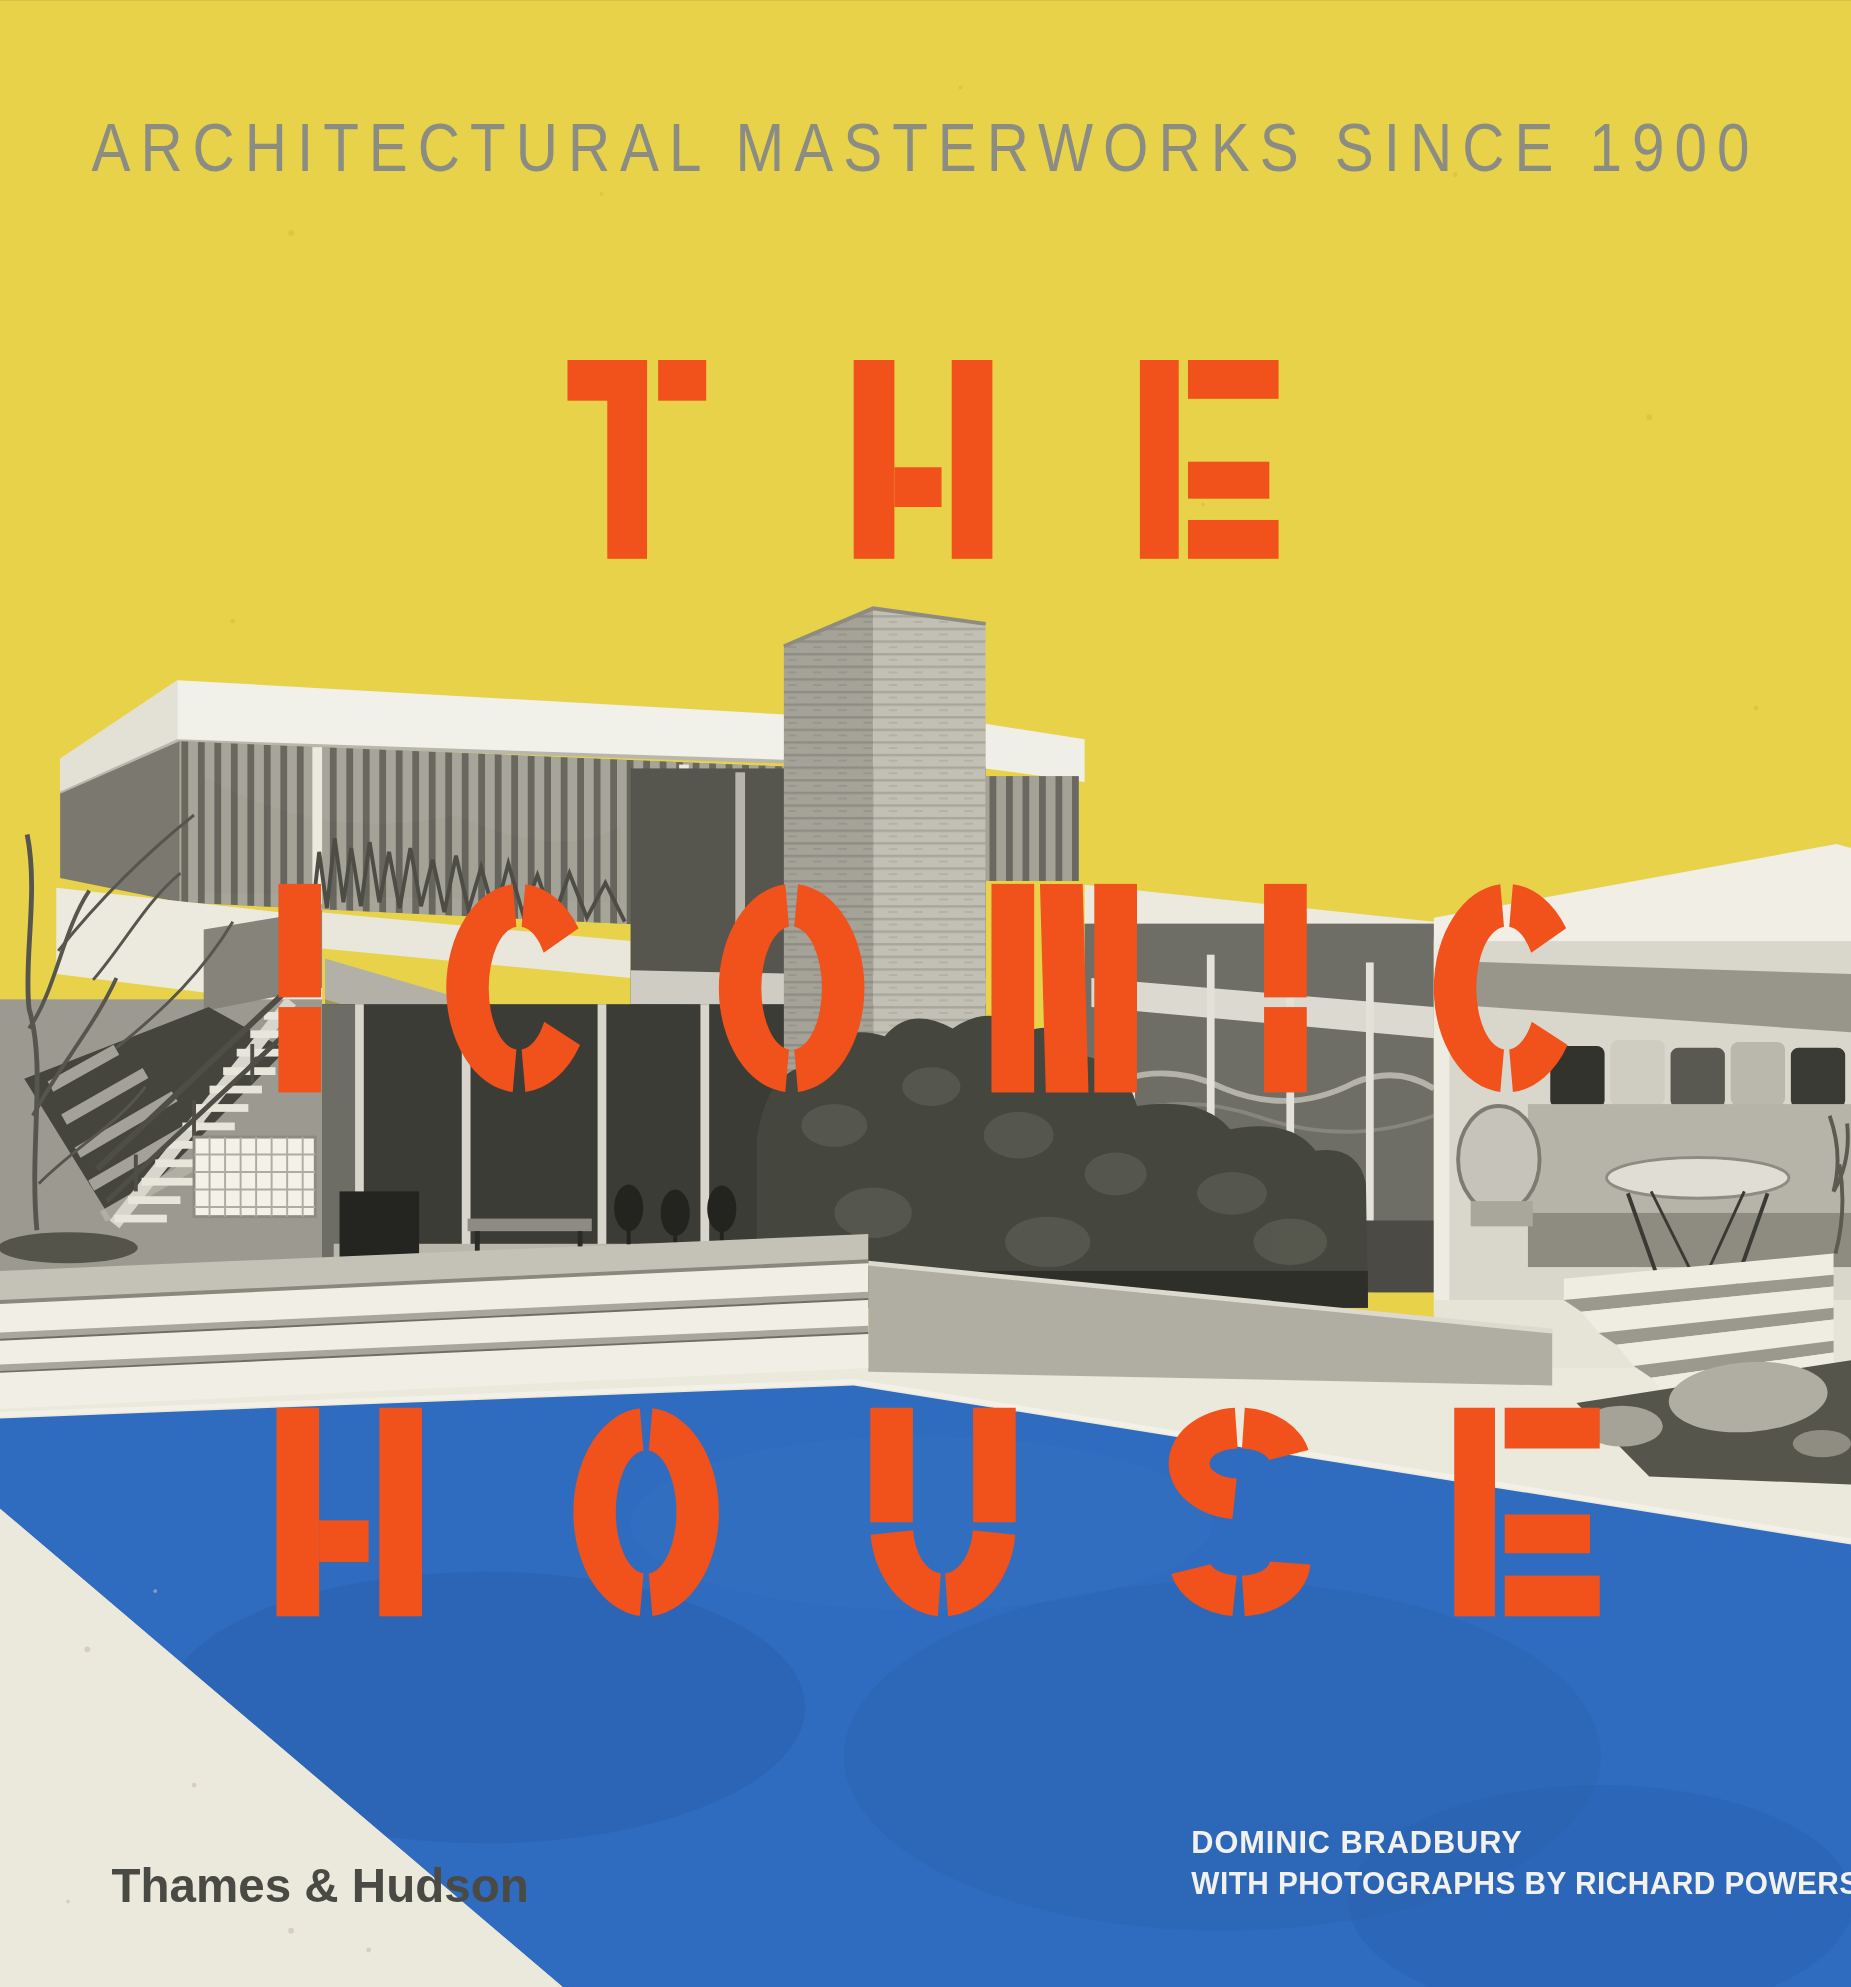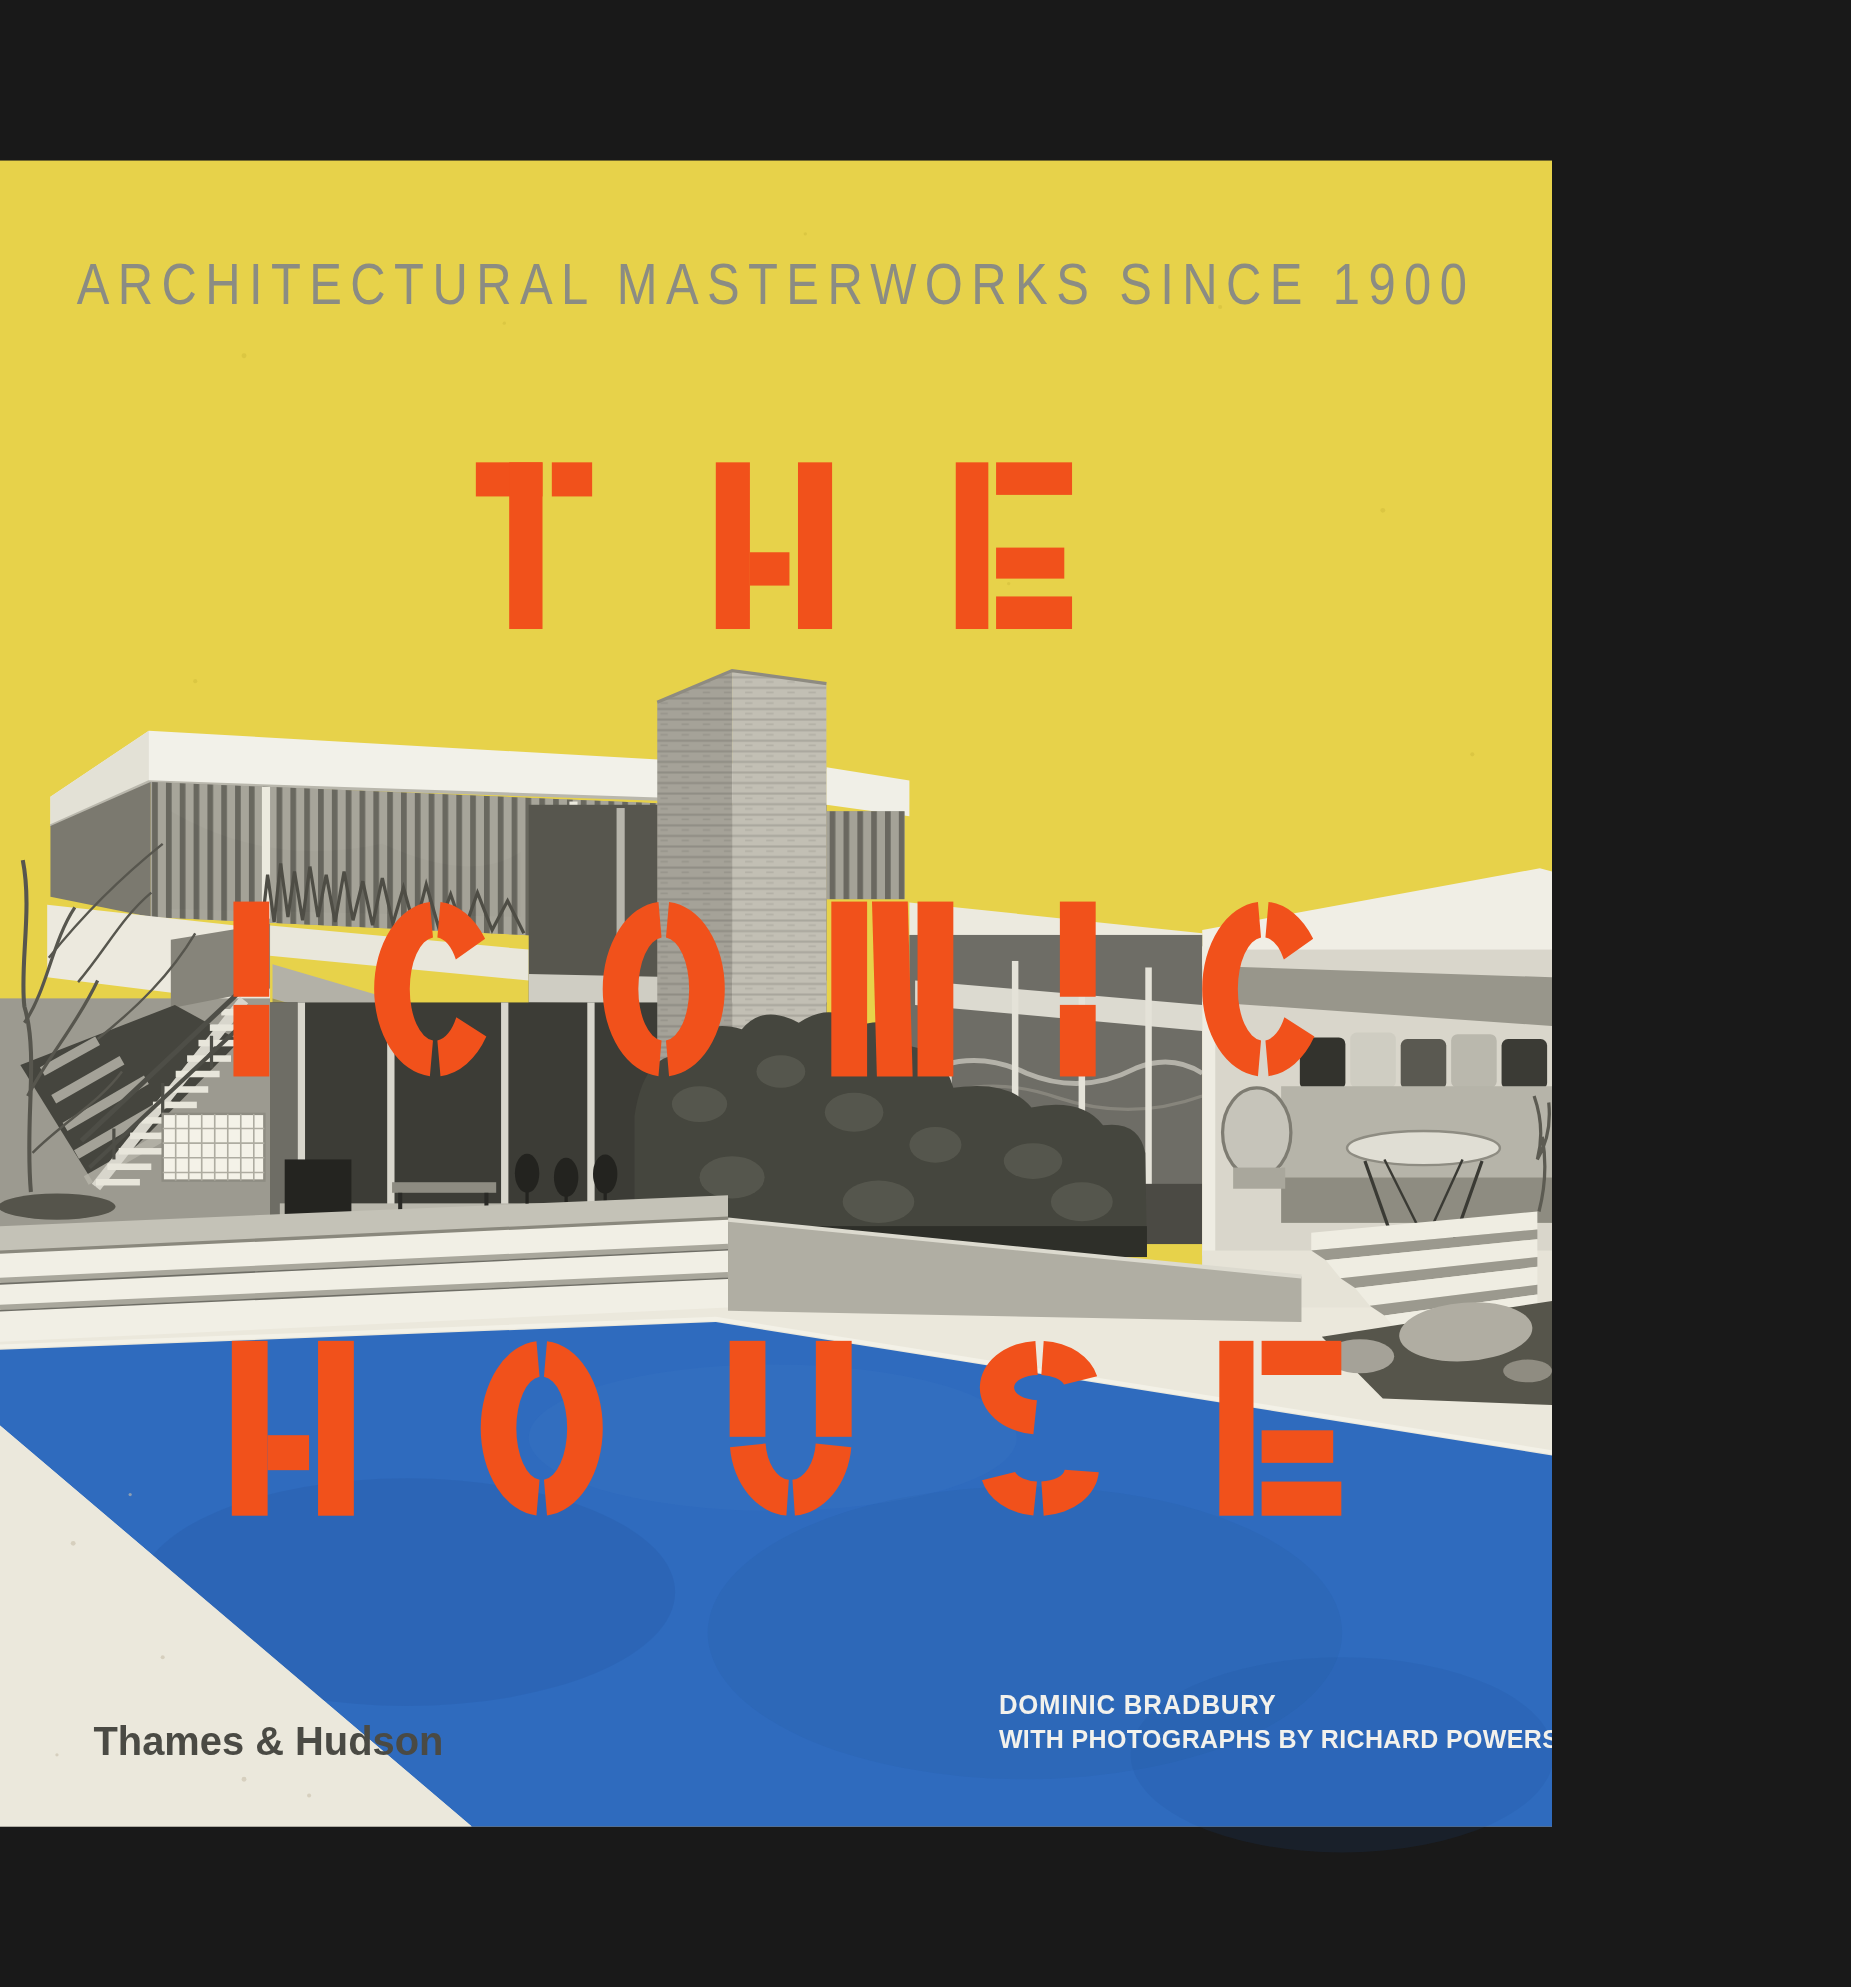--- a/index.html
+++ b/index.html
@@ -1,18 +1,18 @@
 <!DOCTYPE html>
 <html><head>
 <meta charset="utf-8">
 <style>
   html,body{margin:0;padding:0;background:#191919;}
   .cover{
     position:relative;
-    width:1552px;height:1987px;
+    width:1851px;height:1987px;
     overflow:hidden;
     font-family:"Liberation Sans", sans-serif;
   }
   .cover svg{display:block;width:100%;height:100%;}
   text{font-family:"Liberation Sans", sans-serif;}
 </style>
 </head>
 <body>
 
 <div class="cover">

